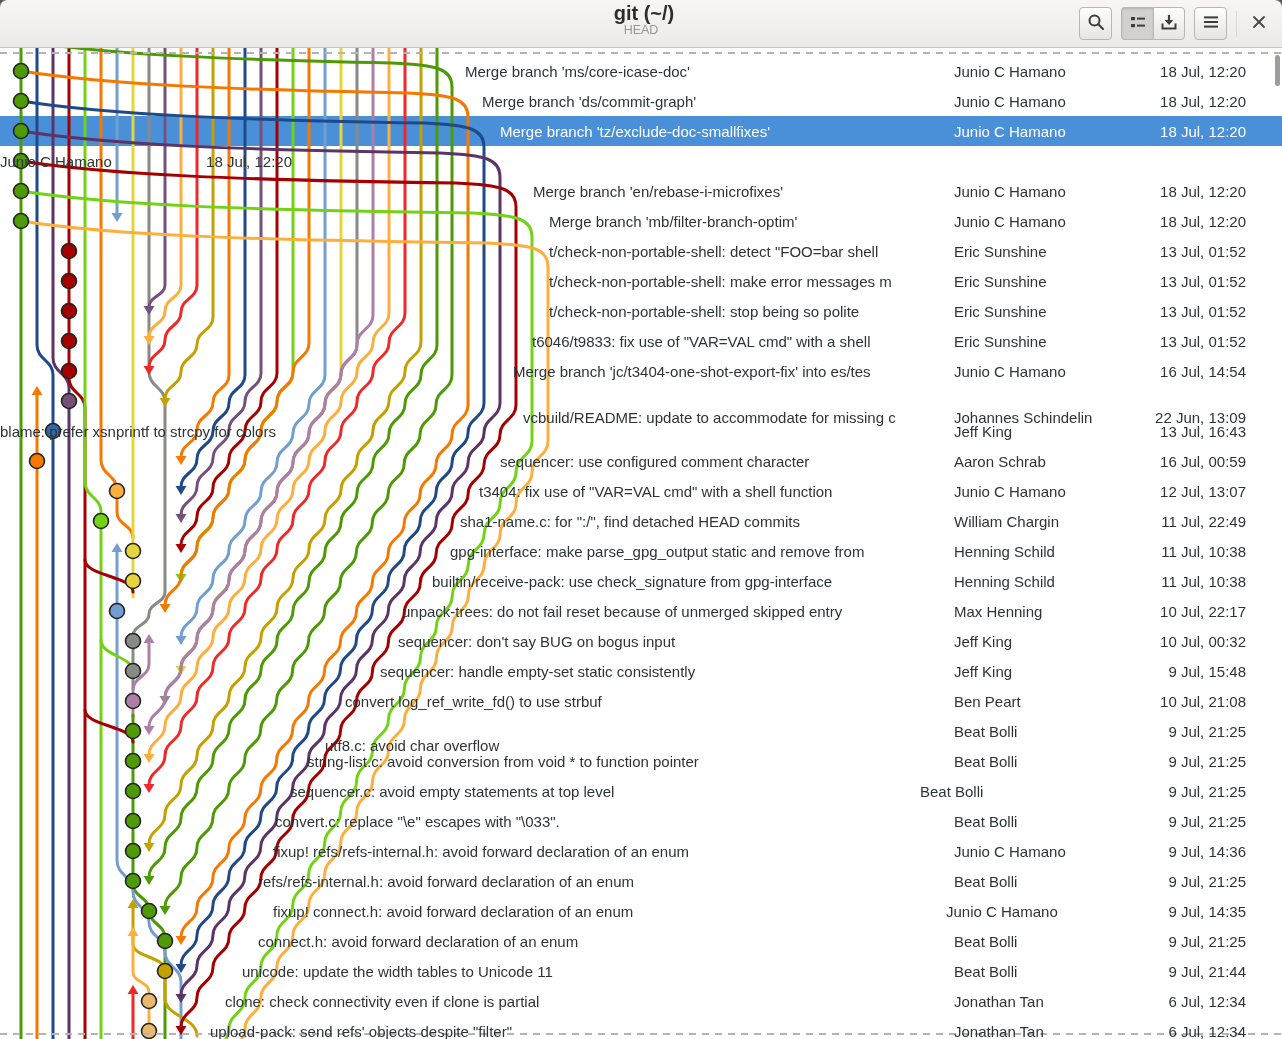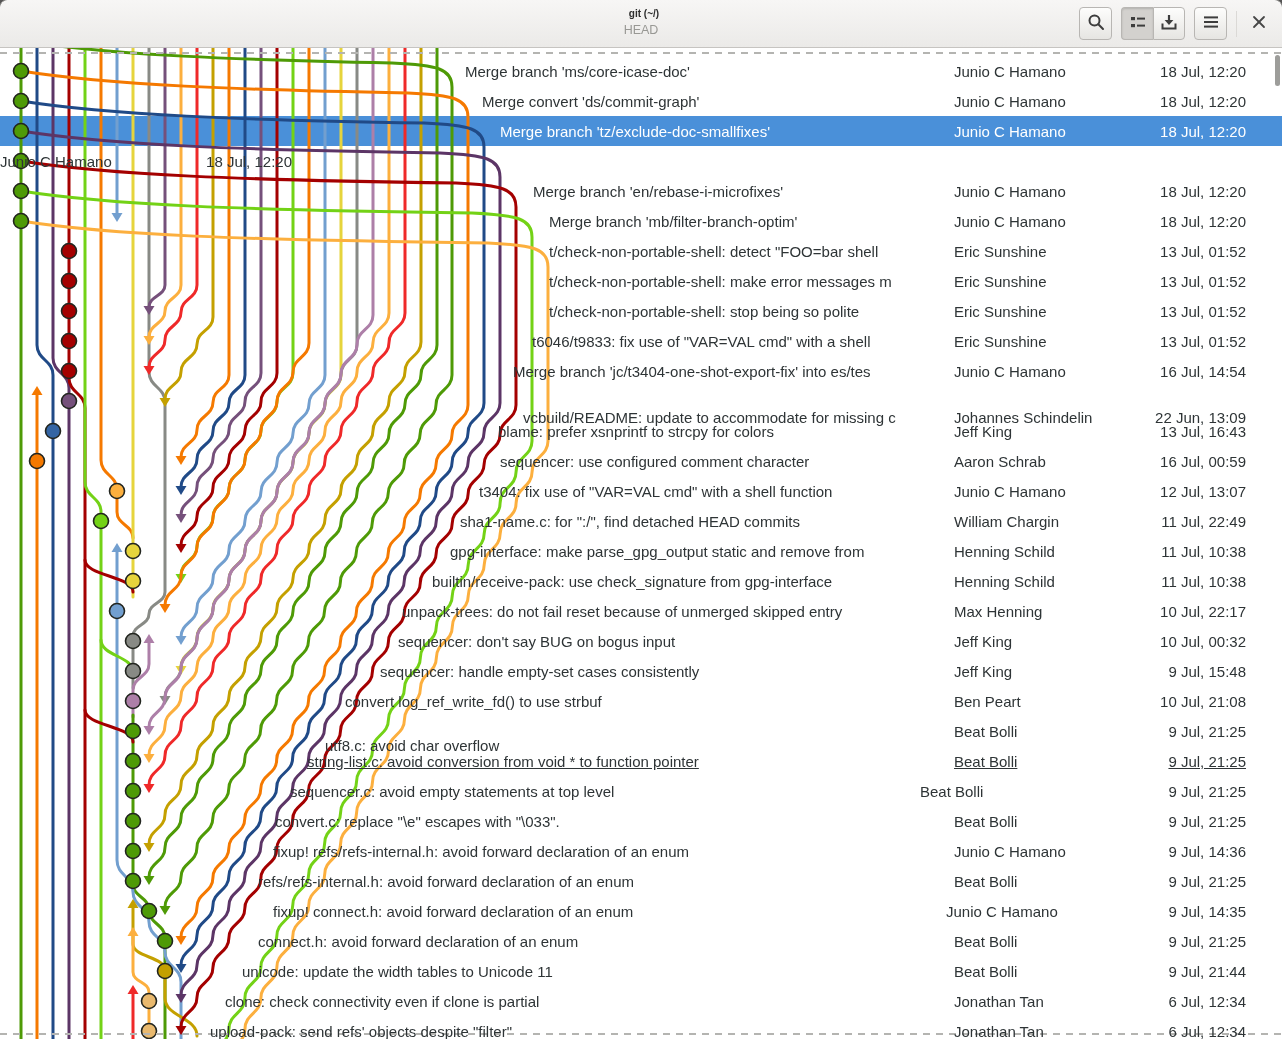--- a/index.html
+++ b/index.html
@@ -4,21 +4,21 @@
 <style>
   html,body{margin:0;padding:0;background:#555;}
   .window{position:relative;width:1282px;height:1039px;background:#fff;overflow:hidden;
     border-radius:8px 8px 0 0;font-family:"Liberation Sans",sans-serif;
     outline:1px solid #9a9996;}
   
   .titlebar{position:absolute;left:0;top:0;width:100%;height:47px;
     background:linear-gradient(#f7f6f5,#ebeae8);border-bottom:1px solid #c6c4c1;
     border-radius:8px 8px 0 0;z-index:30;}
   .titleblock{position:absolute;left:0;right:0;top:4px;text-align:center;pointer-events:none;}
-  .title{font-size:10px;font-weight:700;color:#2d2d2d;line-height:19px;margin-left:6px;}
+  .title{font-size:20px;font-weight:700;color:#2d2d2d;line-height:19px;margin-left:6px;}
   .subtitle{font-size:12.5px;color:#989894;line-height:15px;}
   .hbuttons{position:absolute;right:10px;top:7px;height:33px;display:flex;align-items:center;gap:9px;z-index:31;}
   .btn{width:33px;height:33px;border:1px solid #b8b6b3;border-radius:4px;
     background:linear-gradient(#fdfdfc,#e6e5e2);display:flex;align-items:center;justify-content:center;box-sizing:border-box;}
   .pair{display:flex;}
   .pair .btn{width:32px;border-radius:0;}
   .pair .btn:first-child{border-radius:4px 0 0 4px;border-right:none;}
   .pair .btn:last-child{border-radius:0 4px 4px 0;}
   .btn.pressed{background:#d3d1ce;box-shadow:inset 0 1px 2px rgba(0,0,0,.15);}
   .vsep{width:1px;height:26px;background:#dbd9d6;}
@@ -210,21 +210,21 @@
         <line x1="0" y1="53" x2="1282" y2="53" stroke="#b4b4b1" stroke-width="2" stroke-dasharray="7 6"></line>
         <line x1="0" y1="1034" x2="1282" y2="1034" stroke="#b4b4b1" stroke-width="2" stroke-dasharray="7 6"></line>
       </svg>
     <div class="rows">
         <div class="row" style="top: 9px;">
           <span class="msg" style="padding-left: 465px;">Merge branch 'ms/core-icase-doc'</span>
           <span class="author">Junio C Hamano</span>
           <span class="date">18 Jul, 12:20</span>
         </div>
         <div class="row" style="top: 39px;">
-          <span class="msg" style="padding-left: 482px;">Merge convert 'ds/commit-graph'</span>
+          <span class="msg" style="padding-left: 482px;">Merge branch 'ds/commit-graph'</span>
           <span class="author">Junio C Hamano</span>
           <span class="date">18 Jul, 12:20</span>
         </div>
         <div class="row selected" style="top: 69px;">
           <span class="msg" style="padding-left: 500px;">Merge branch 'tz/exclude-doc-smallfixes'</span>
           <span class="author">Junio C Hamano</span>
           <span class="date">18 Jul, 12:20</span>
         </div>
         <div class="row" style="top: 99px;">
           <span class="author">Junio C Hamano</span>
@@ -264,21 +264,21 @@
           <span class="msg" style="padding-left: 513px;">Merge branch 'jc/t3404-one-shot-export-fix' into es/tes</span>
           <span class="author">Junio C Hamano</span>
           <span class="date">16 Jul, 14:54</span>
         </div>
         <div class="row" style="top: 355px;">
           <span class="msg" style="padding-left: 523px;">vcbuild/README: update to accommodate for missing c</span>
           <span class="author">Johannes Schindelin</span>
           <span class="date">22 Jun, 13:09</span>
         </div>
         <div class="row" style="top: 369px;">
-          <span class="msg" style="padding-left: 498px;">blame: prefer xsnprintf to strcpy for colors</span>
+          <span class="msg" style="">blame: prefer xsnprintf to strcpy for colors</span>
           <span class="author">Jeff King</span>
           <span class="date">13 Jul, 16:43</span>
         </div>
         <div class="row" style="top: 399px;">
           <span class="msg" style="padding-left: 500px;">sequencer: use configured comment character</span>
           <span class="author">Aaron Schrab</span>
           <span class="date">16 Jul, 00:59</span>
         </div>
         <div class="row" style="top: 429px;">
           <span class="msg" style="padding-left: 479px;">t3404: fix use of "VAR=VAL cmd" with a shell function</span>
@@ -304,35 +304,35 @@
           <span class="msg" style="padding-left: 402px;">unpack-trees: do not fail reset because of unmerged skipped entry</span>
           <span class="author">Max Henning</span>
           <span class="date">10 Jul, 22:17</span>
         </div>
         <div class="row" style="top: 579px;">
           <span class="msg" style="padding-left: 398px;">sequencer: don't say BUG on bogus input</span>
           <span class="author">Jeff King</span>
           <span class="date">10 Jul, 00:32</span>
         </div>
         <div class="row" style="top: 609px;">
-          <span class="msg" style="padding-left: 380px;">sequencer: handle empty-set cases consistently</span>
+          <span class="msg" style="padding-left: 380px;">sequencer: handle empty-set static consistently</span>
           <span class="author">Jeff King</span>
           <span class="date">9 Jul, 15:48</span>
         </div>
         <div class="row" style="top: 639px;">
           <span class="msg" style="padding-left: 345px;">convert log_ref_write_fd() to use strbuf</span>
           <span class="author">Ben Peart</span>
           <span class="date">10 Jul, 21:08</span>
         </div>
         <div class="row" style="top: 669px;">
           <span class="msg" style="padding-left: 325px; margin-top: 29px;">utf8.c: avoid char overflow</span>
           <span class="author">Beat Bolli</span>
           <span class="date">9 Jul, 21:25</span>
         </div>
-        <div class="row" style="top: 699px; text-decoration: underline;">
+        <div class="row" style="top: 699px;">
           <span class="msg" style="padding-left: 307px;">string-list.c: avoid conversion from void * to function pointer</span>
           <span class="author">Beat Bolli</span>
           <span class="date">9 Jul, 21:25</span>
         </div>
         <div class="row" style="top: 729px; gap: 34px;">
           <span class="msg" style="padding-left: 290px;">sequencer.c: avoid empty statements at top level</span>
           <span class="author">Beat Bolli</span>
           <span class="date">9 Jul, 21:25</span>
         </div>
         <div class="row" style="top: 759px;">

